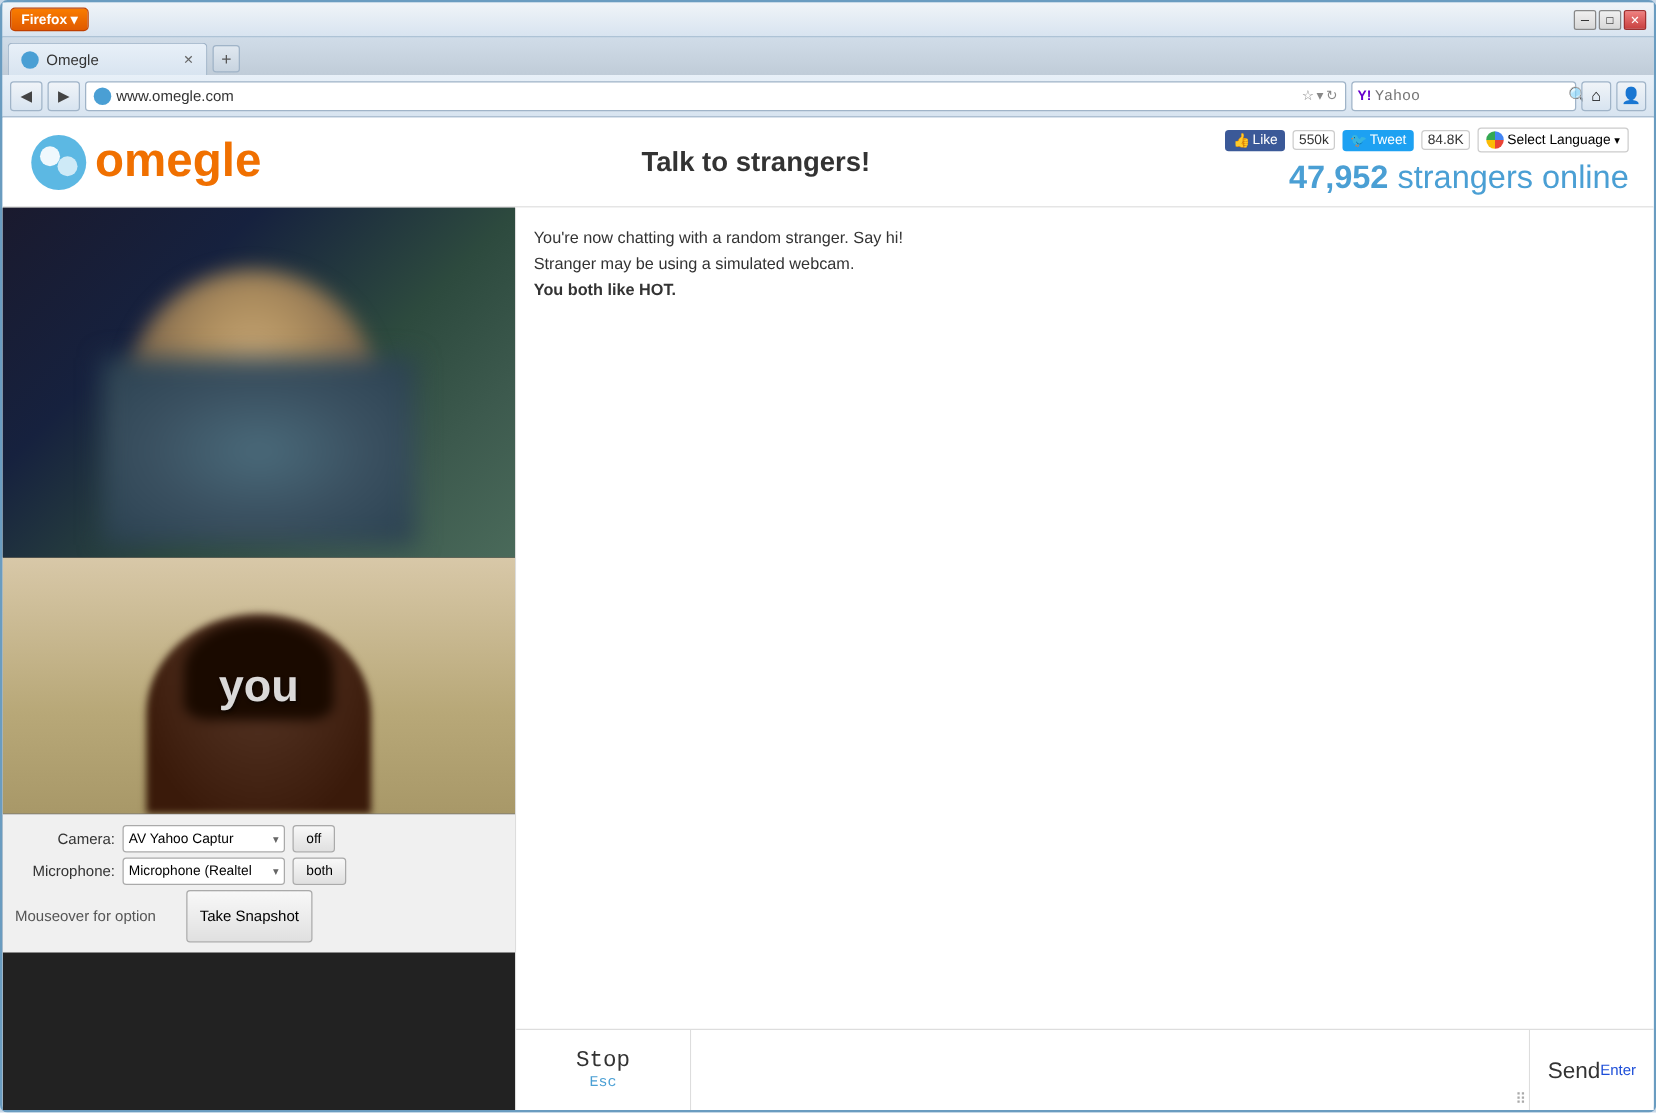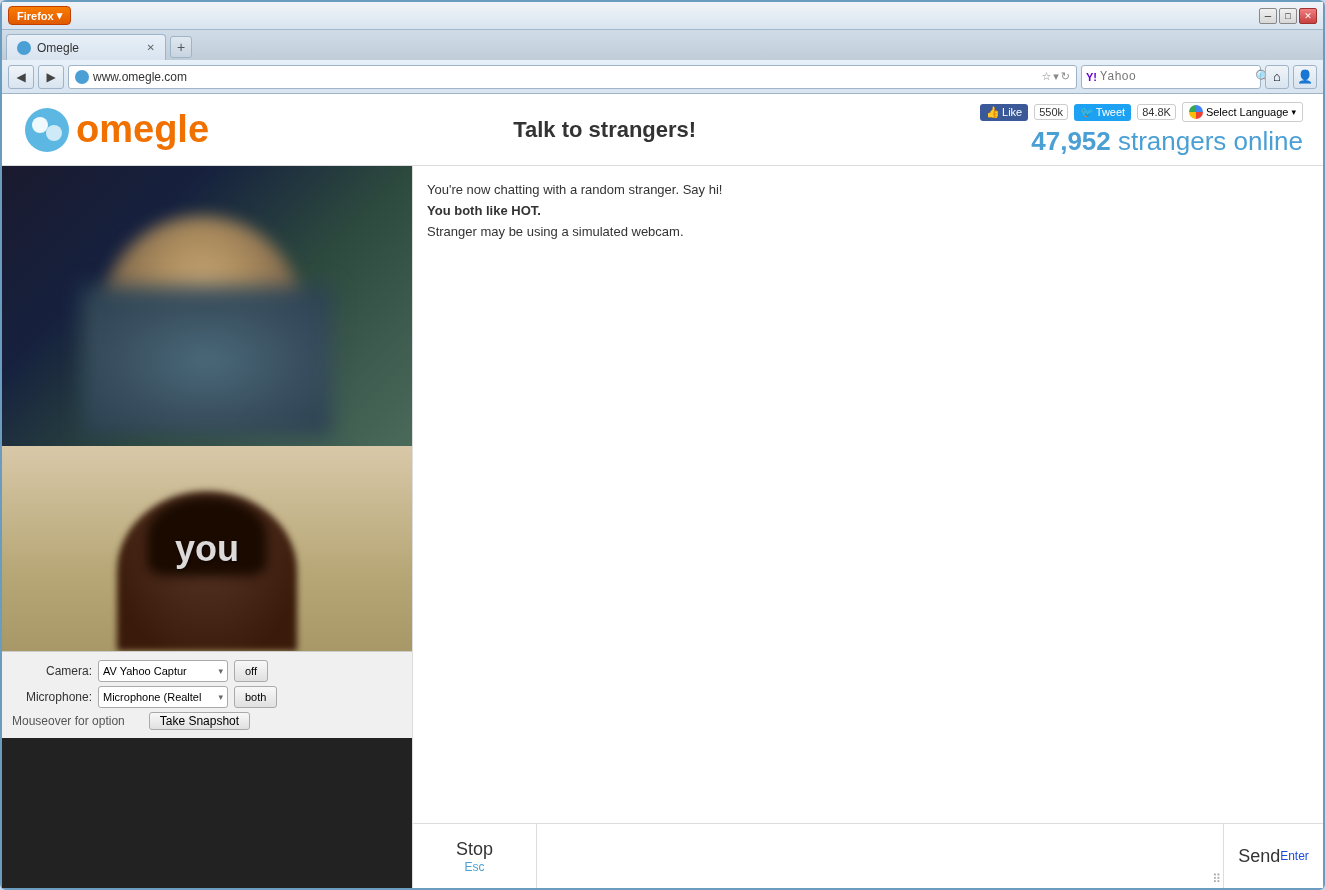--- a/index.html
+++ b/index.html
@@ -528,21 +528,21 @@
 
     .mouseover-text {
       font-size: 12px;
       color: #555;
     }
 
     .snapshot-btn {
       background: linear-gradient(to bottom, #f8f8f8, #e0e0e0);
       border: 1px solid #aaa;
       border-radius: 3px;
-      padding: 1px 10px;
+      padding: 13px 10px;
       font-size: 12px;
       cursor: pointer;
     }
 
     
     .chat-panel {
       flex: 1;
       display: flex;
       flex-direction: column;
       border-left: 1px solid #ddd;
@@ -570,28 +570,29 @@
       font-weight: bold;
     }
 
     .chat-input-area {
       height: 65px;
       border-top: 1px solid #ddd;
       display: flex;
     }
 
     .stop-btn-area {
-      width: 124px;
+      width: 140px;
       border-right: 1px solid #ddd;
       display: flex;
       flex-direction: column;
       align-items: center;
       justify-content: center;
       cursor: pointer;
       background: white;
+      font-family: Liberation Mono, monospace;
     }
 
     .stop-label {
       font-size: 18px;
       color: #333;
     }
 
     .stop-hint {
       font-size: 12px;
       color: #4a9fd4;
@@ -786,24 +787,24 @@
             </div>
           </div>
         </div>
 
         <div class="chat-panel">
           <div class="chat-messages">
             <div class="msg-system">
               <span>You're now chatting with a random stranger. Say hi!</span>
             </div>
             <div class="msg-system">
+              <span>Stranger may be using a simulated webcam.</span>
+            </div>
+            <div class="msg-system">
               <span class="msg-bold">You both like HOT.</span>
-            </div>
-            <div class="msg-system">
-              <span>Stranger may be using a simulated webcam.</span>
             </div>
           </div>
 
           <div class="chat-input-area">
             <div class="stop-btn-area">
               <span class="stop-label">Stop</span>
               <span class="stop-hint">Esc</span>
             </div>
             <div class="message-input-area">
               <textarea class="message-textarea" style=""></textarea>

